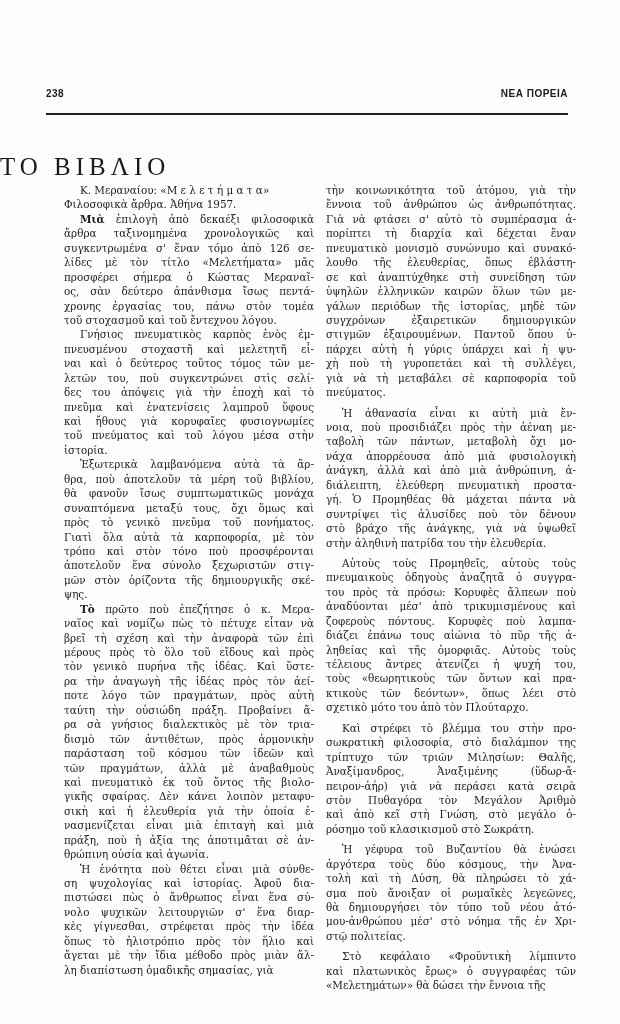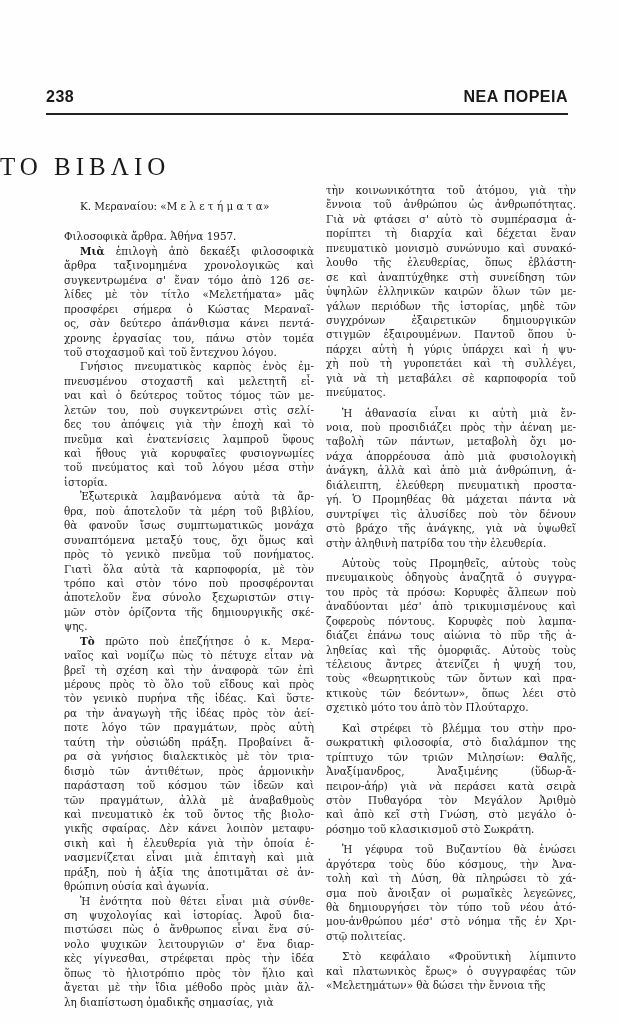--- a/index.html
+++ b/index.html
@@ -1,34 +1,34 @@
 <!DOCTYPE html>
 <html><head>
   <meta charset="utf-8">
   <style>
     html, body { margin: 0; padding: 0; background: #ffffff; }
     body { width: 620px; height: 1024px; position: relative; overflow: hidden; color: #1a1a1a; }
     .page { position: absolute; left: 0; top: 0; width: 620px; height: 1024px; background: #fefefe; }
     .running-head { position: absolute; top: 88px; left: 46px; width: 522px; height: 16px;
-      font-family: "Liberation Sans", sans-serif; font-weight: bold; font-size: 16px; letter-spacing: 0.5px; }
+      font-family: "Liberation Sans", sans-serif; font-weight: bold; font-size: 10px; letter-spacing: 0.5px; }
     .page-num { position: absolute; left: 0; top: 0; }
     .journal { position: absolute; right: 0; top: 0; }
     .rule { position: absolute; top: 113px; left: 46px; width: 522px; height: 2px; background: #222; }
     .title { position: absolute; top: 136px; left: 0; width: 540px; text-align: left;
       font-family: "Liberation Serif", serif; font-size: 25px; letter-spacing: 5px; font-weight: normal; }
     .col { position: absolute; top: 183px; width: 250px;
       font-family: "DejaVu Serif", serif; font-size: 10.4px; line-height: 14.45px; }
     .col.left { left: 64px; }
     .col.right { left: 326px; }
     .para { margin: 0; padding: 0; }
     .para.gap { margin-top: 6px; }
     .line { display: block; white-space: nowrap; text-align: justify; text-align-last: justify; overflow: hidden; height: 14.45px; }
     .line.last { text-align-last: left; }
     .line.indent { padding-left: 16px; }
-    .line.hang { text-align-last: left; margin-top: 16px; }
+    .line.hang { text-align-last: left; }
     .bold { font-weight: bold; }
   </style>
 </head>
 <body>
 
 <div class="page">
   <div class="running-head">
     <span class="page-num">238</span>
     <span class="journal">ΝΕΑ ΠΟΡΕΙΑ</span>
   </div>
@@ -39,21 +39,21 @@
       <div class="para">
         <span class="line indent hang">Κ. Μεραναίου: «Μ ε λ ε τ ή μ α τ α»</span>
         <span class="line last hang">Φιλοσοφικὰ ἄρθρα. Ἀθήνα 1957.</span>
       </div>
       <div class="para">
         <span class="line indent bold-lead"><span class="bold">Μιὰ</span> ἐπιλογὴ ἀπὸ δεκαέξι φιλοσοφικὰ</span>
         <span class="line">ἄρθρα ταξινομημένα χρονολογικῶς καὶ</span>
         <span class="line">συγκεντρωμένα σ' ἕναν τόμο ἀπὸ 126 σε-</span>
         <span class="line">λίδες μὲ τὸν τίτλο «Μελετήματα» μᾶς</span>
         <span class="line">προσφέρει σήμερα ὁ Κώστας Μεραναῖ-</span>
-        <span class="line">ος, σὰν δεύτερο ἀπάνθισμα κάνει πεντά-</span>
+        <span class="line">ος, σὰν δεύτερο ἀπάνθισμα ἴσως πεντά-</span>
         <span class="line">χρονης ἐργασίας του, πάνω στὸν τομέα</span>
         <span class="line last">τοῦ στοχασμοῦ καὶ τοῦ ἔντεχνου λόγου.</span>
       </div>
       <div class="para">
         <span class="line indent">Γνήσιος πνευματικὸς καρπὸς ἑνὸς ἐμ-</span>
         <span class="line">πνευσμένου στοχαστῆ καὶ μελετητῆ εἶ-</span>
         <span class="line">ναι καὶ ὁ δεύτερος τοῦτος τόμος τῶν με-</span>
         <span class="line">λετῶν του, ποὺ συγκεντρώνει στὶς σελί-</span>
         <span class="line">δες του ἀπόψεις γιὰ τὴν ἐποχὴ καὶ τὸ</span>
         <span class="line">πνεῦμα καὶ ἐνατενίσεις λαμπροῦ ὕφους</span>

